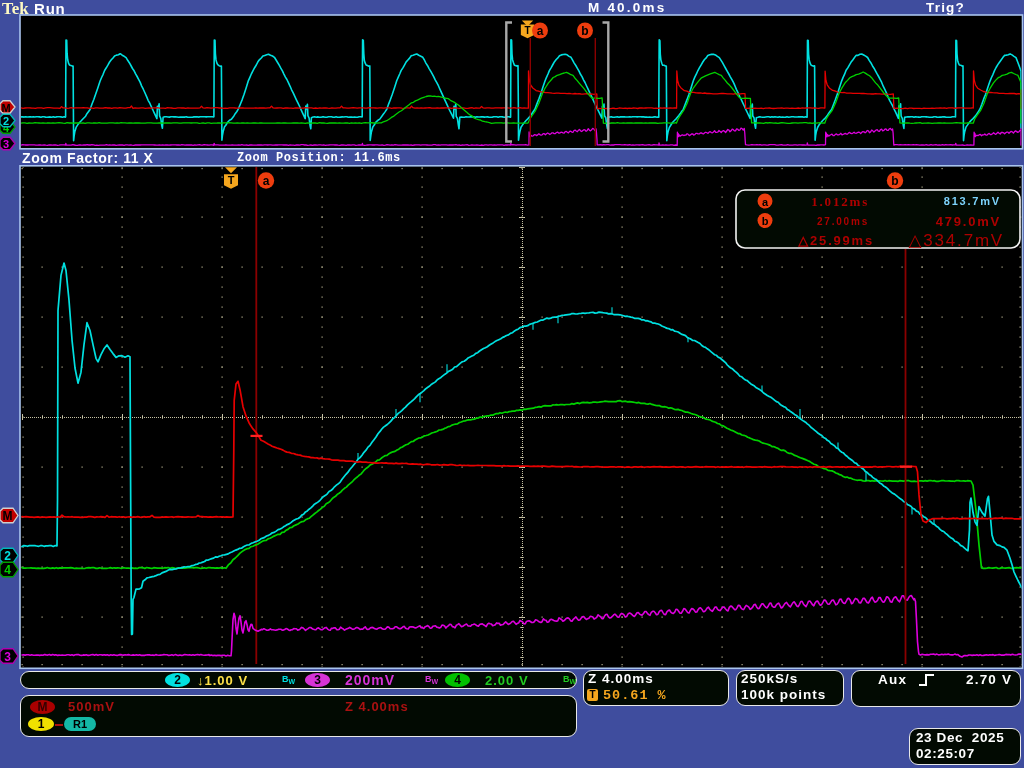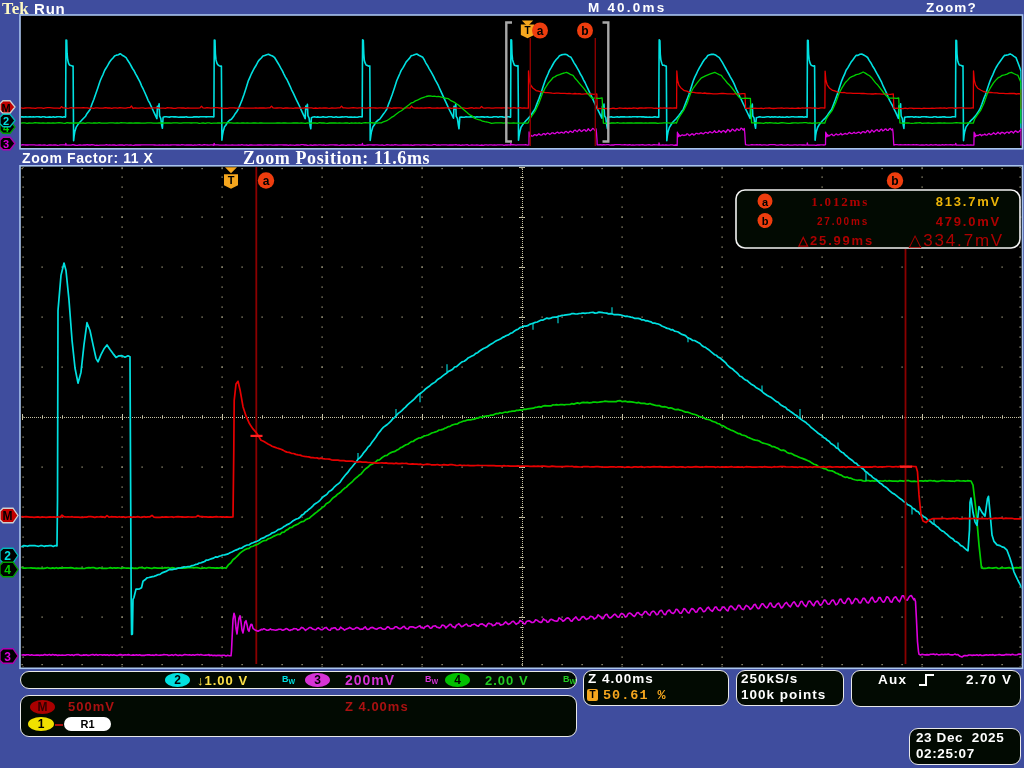--- a/index.html
+++ b/index.html
@@ -1952,25 +1952,25 @@
       <text x="7.5" y="656.5" font-family="Liberation Sans, sans-serif" font-weight="bold" font-size="12" fill="#dd00dd" text-anchor="middle" dominant-baseline="central">3</text>
       <rect x="736" y="190" width="284" height="58" rx="9" fill="#020a02" stroke="#f2f2f2" stroke-width="1.6"></rect>
       <circle cx="765" cy="201" r="7.5" fill="#ee3d0e"></circle>
       <text x="765" y="201.5" font-family="Liberation Sans, sans-serif" font-weight="bold" font-size="11" fill="#000" text-anchor="middle" dominant-baseline="central">a</text>
       <circle cx="765" cy="220.5" r="7.5" fill="#ee3d0e"></circle>
       <text x="765" y="221.0" font-family="Liberation Sans, sans-serif" font-weight="bold" font-size="11" fill="#000" text-anchor="middle" dominant-baseline="central">b</text>
     </svg>
     <div style="position:absolute;left:2px;top:0px;color:#fef9c3;font-family:'Liberation Serif', sans-serif;font-weight:bold;font-size:17px;letter-spacing:0px;white-space:nowrap;line-height:17px">Tek</div>
     <div style="position:absolute;left:34px;top:1px;color:#fff;font-family:'Liberation Sans', sans-serif;font-weight:bold;font-size:15px;letter-spacing:0.8px;white-space:nowrap;line-height:15px">Run</div>
     <div style="position:absolute;left:588px;top:1px;color:#fff;font-family:'Liberation Sans', sans-serif;font-weight:bold;font-size:13.5px;letter-spacing:2.2px;white-space:nowrap;line-height:13.5px">M 40.0ms</div>
-    <div style="position:absolute;left:926px;top:1px;color:#fff;font-family:'Liberation Sans', sans-serif;font-weight:bold;font-size:13.5px;letter-spacing:1.2px;white-space:nowrap;line-height:13.5px">Zoom?</div>
+    <div style="position:absolute;left:926px;top:1px;color:#fff;font-family:'Liberation Sans', sans-serif;font-weight:bold;font-size:13.5px;letter-spacing:1.2px;white-space:nowrap;line-height:13.5px">Trig?</div>
     <div style="position:absolute;left:22px;top:151px;color:#fff;font-family:'Liberation Sans', sans-serif;font-weight:bold;font-size:14px;letter-spacing:0.6px;white-space:nowrap;line-height:14px">Zoom Factor: 11 X</div>
-    <div style="position:absolute;left:243px;top:151px;color:#fff;font-family:Liberation Serif, serif;font-weight:bold;font-size:18px;letter-spacing:0.6px;white-space:nowrap;line-height:14px">Zoom Position: 11.6ms</div>
+    <div style="position:absolute;left:237px;top:151px;color:#fff;font-family:Liberation Mono, monospace;font-weight:bold;font-size:12px;letter-spacing:0.6px;white-space:nowrap;line-height:14px">Zoom Position: 11.6ms</div>
     <div style="position:absolute;right:155px;top:195px;color:#ad0000;font-family:Liberation Serif, serif;font-weight:bold;font-size:13px;letter-spacing:1.8px;white-space:nowrap;line-height:13px">1.012ms</div>
-    <div style="position:absolute;right:23px;top:195px;color:#eab308;font-family:'Liberation Sans', sans-serif;font-weight:bold;font-size:13px;letter-spacing:1.8px;white-space:nowrap;line-height:13px">813.7mV</div>
+    <div style="position:absolute;right:23px;top:195px;color:#7dd3fc;font-family:'Liberation Sans', sans-serif;font-weight:bold;font-size:11px;letter-spacing:1.8px;white-space:nowrap;line-height:13px">813.7mV</div>
     <div style="position:absolute;right:155px;top:214.5px;color:#ad0000;font-family:'Liberation Sans', sans-serif;font-weight:bold;font-size:10px;letter-spacing:1.8px;white-space:nowrap;line-height:13px">27.00ms</div>
     <div style="position:absolute;right:23px;top:214.5px;color:#ad0000;font-family:'Liberation Sans', sans-serif;font-weight:bold;font-size:13px;letter-spacing:1.8px;white-space:nowrap;line-height:13px">479.0mV</div>
     <div style="position:absolute;right:150px;top:233.5px;color:#ad0000;font-family:'Liberation Sans', sans-serif;font-weight:bold;font-size:13px;letter-spacing:1.8px;white-space:nowrap;line-height:13px">△25.99ms</div>
     <div style="position:absolute;right:20px;top:233.5px;color:#ad0000;font-family:'Liberation Sans', sans-serif;font-weight:normal;font-size:17px;letter-spacing:1.8px;white-space:nowrap;line-height:13px">△334.7mV</div>
     <div class="box" style="left:20px;top:671px;width:555px;height:16px"></div>
     <div class="box" style="left:20px;top:694.5px;width:555px;height:40px"></div>
     <div class="box" style="left:583px;top:669.5px;width:144px;height:34px"></div>
     <div class="box" style="left:736px;top:669.5px;width:106px;height:34px"></div>
     <div class="box" style="left:851px;top:670px;width:168px;height:35px"></div>
     <div class="box" style="left:909px;top:728px;width:110px;height:35px"></div>
@@ -1981,21 +1981,21 @@
     <div style="position:absolute;left:345px;top:674px;color:#d633d6;font-family:'Liberation Sans', sans-serif;font-weight:bold;font-size:14px;letter-spacing:1.0px;white-space:nowrap;line-height:13px">200mV</div>
     <div style="position:absolute;left:425px;top:675px;color:#d633d6;font-family:'Liberation Sans', sans-serif;font-weight:bold;font-size:9px;letter-spacing:0px;white-space:nowrap;line-height:9px"><span style="font-size:9px">B</span><span style="font-size:7px;vertical-align:-2px">W</span></div>
     <div class="ell" style="left:445px;top:673px;width:25px;height:14px;background:#00c000;font-size:12px;line-height:14px">4</div>
     <div style="position:absolute;left:485px;top:674px;color:#22cc22;font-family:'Liberation Sans', sans-serif;font-weight:bold;font-size:13px;letter-spacing:1.0px;white-space:nowrap;line-height:13px">2.00 V</div>
     <div style="position:absolute;left:563px;top:675px;color:#22cc22;font-family:'Liberation Sans', sans-serif;font-weight:bold;font-size:9px;letter-spacing:0px;white-space:nowrap;line-height:9px"><span style="font-size:9px">B</span><span style="font-size:7px;vertical-align:-2px">W</span></div>
     <div class="ell" style="left:30px;top:700px;width:25px;height:14px;background:#aa0000;font-size:12px;line-height:14px;color:#300">M</div>
     <div style="position:absolute;left:68px;top:700px;color:#aa1111;font-family:'Liberation Sans', sans-serif;font-weight:bold;font-size:13px;letter-spacing:1.0px;white-space:nowrap;line-height:13px">500mV</div>
     <div style="position:absolute;left:345px;top:700px;color:#aa1111;font-family:'Liberation Sans', sans-serif;font-weight:bold;font-size:13px;letter-spacing:1.0px;white-space:nowrap;line-height:13px">Z 4.00ms</div>
     <div class="ell" style="left:28px;top:717px;width:26px;height:14px;background:#f0e000;font-size:12px;line-height:14px">1</div>
     <div style="position:absolute;left:55px;top:723.5px;width:8px;height:2px;background:#aa1111"></div>
-    <div class="ell" style="left:64px;top:717px;width:47px;height:14px;background:#ffffff;font-size:11px;line-height:14px;border-radius:7px">R1</div>
+    <div class="ell" style="left:64px;top:717px;width:32px;height:14px;background:#14b8a6;font-size:11px;line-height:14px;border-radius:7px">R1</div>
     <div style="position:absolute;left:588px;top:672px;color:#fff;font-family:'Liberation Sans', sans-serif;font-weight:bold;font-size:13.5px;letter-spacing:1.0px;white-space:nowrap;line-height:13.5px">Z 4.00ms</div>
     <div style="position:absolute;left:587px;top:689px;width:11px;height:12px;background:#f5a61e;border-radius:2px;color:#000;font-family:'Liberation Sans',sans-serif;font-weight:bold;font-size:10px;text-align:center;line-height:12px">T</div>
     <div style="position:absolute;left:603px;top:689px;color:#f5a61e;font-family:Liberation Mono, monospace;font-weight:bold;font-size:13.5px;letter-spacing:1.0px;white-space:nowrap;line-height:13.5px">50.61 %</div>
     <div style="position:absolute;left:741px;top:672px;color:#fff;font-family:'Liberation Sans', sans-serif;font-weight:bold;font-size:13.5px;letter-spacing:1.0px;white-space:nowrap;line-height:13.5px">250kS/s</div>
     <div style="position:absolute;left:741px;top:688px;color:#fff;font-family:'Liberation Sans', sans-serif;font-weight:bold;font-size:13.5px;letter-spacing:1.0px;white-space:nowrap;line-height:13.5px">100k points</div>
     <div style="position:absolute;left:878px;top:673px;color:#fff;font-family:'Liberation Sans', sans-serif;font-weight:bold;font-size:13.5px;letter-spacing:1.2px;white-space:nowrap;line-height:13.5px">Aux</div>
     <svg width="20" height="14" viewBox="0 0 20 14" style="position:absolute;left:917px;top:673px">
       <path d="M2,12 L9,12 L9,2 L17,2" fill="none" stroke="#fff" stroke-width="2"></path>
     </svg>
     <div style="position:absolute;left:966px;top:673px;color:#fff;font-family:'Liberation Sans', sans-serif;font-weight:bold;font-size:13.5px;letter-spacing:1.2px;white-space:nowrap;line-height:13.5px">2.70 V</div>

